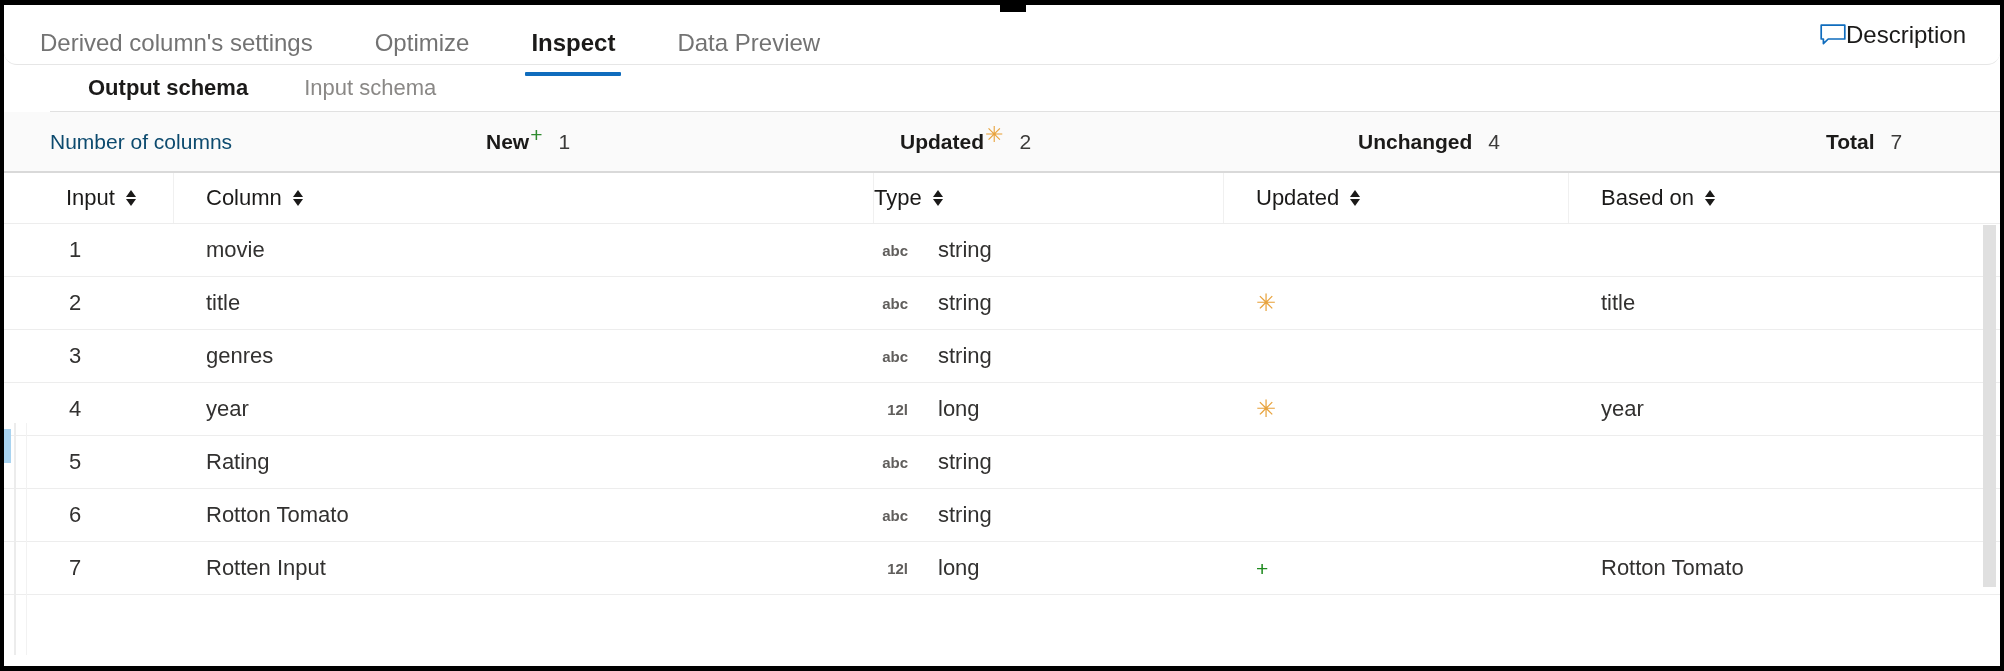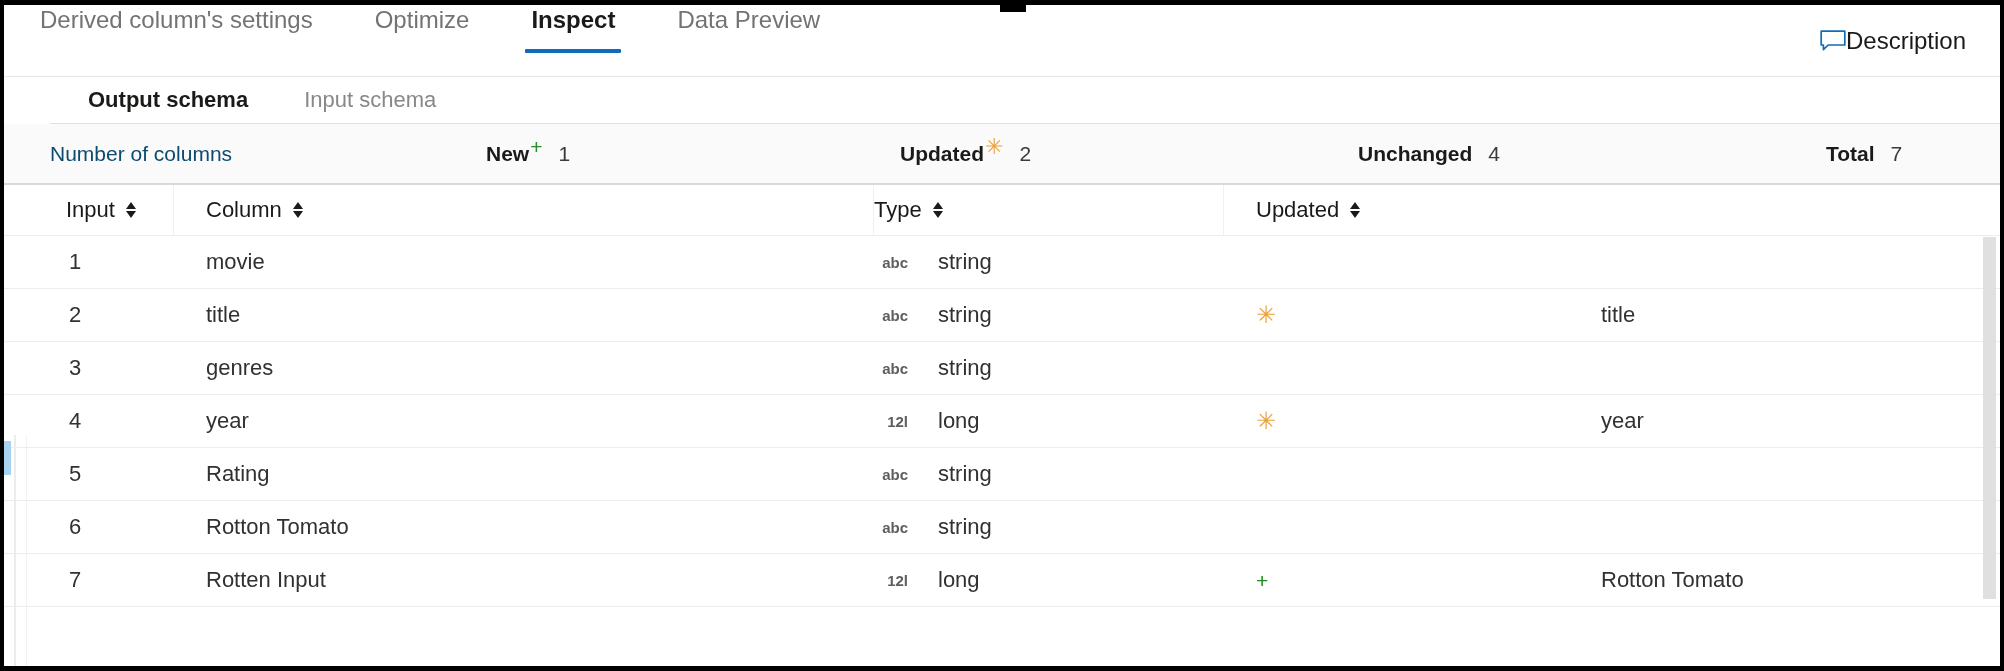--- a/index.html
+++ b/index.html
@@ -34,27 +34,28 @@
     left: 996px;
     width: 26px;
     height: 7px;
     background: #000000;
     z-index: 20;
   }
 
   
   .tabstrip {
     position: relative;
-    height: 72px;
+    height: 60px;
     border-bottom: 1px solid #e6e6e6;
     display: flex;
-    align-items: flex-start;
+    align-items: flex-end;
     padding-left: 36px;
     box-sizing: border-box;
     background: #ffffff;
+    border-radius: 13px;
   }
   .tab {
     position: relative;
     font-size: 24px;
     color: #737373;
     padding: 0 0 6px 0;
     margin-right: 62px;
     cursor: default;
     white-space: nowrap;
     line-height: 30px;
@@ -390,20 +391,24 @@
         <span class="sort-arrows"></span>
       </div>
       <div class="th c-type">
         <span>Type</span>
         <span class="sort-arrows"></span>
       </div>
       <div class="th c-updated">
         <span>Updated</span>
         <span class="sort-arrows"></span>
       </div>
+      <div class="th c-basedon">
+        <span>Based on</span>
+        <span class="sort-arrows"></span>
+      </div>
     </div>
 
     <div class="trow">
       <div class="td c-order">1</div>
       <div class="td c-column">movie</div>
       <div class="td c-type type-cell">
         <span class="type-icon">abc</span>
         <span class="type-name">string</span>
       </div>
       <div class="td c-updated">

